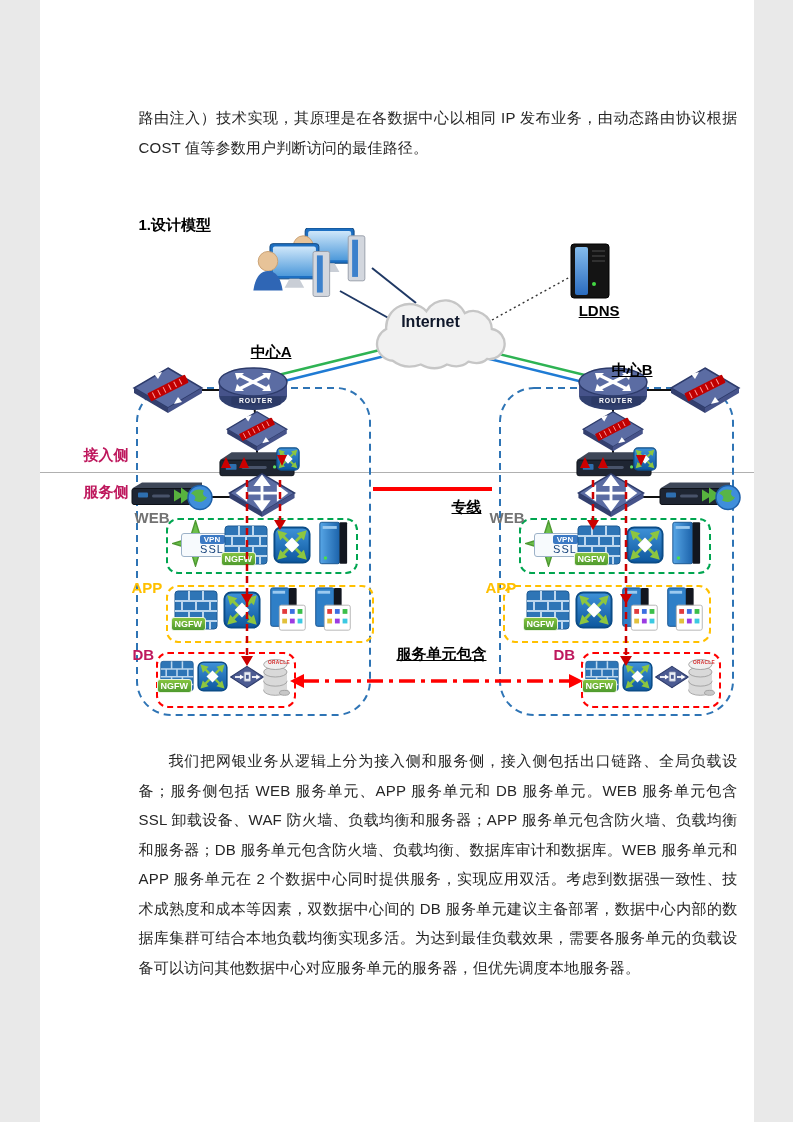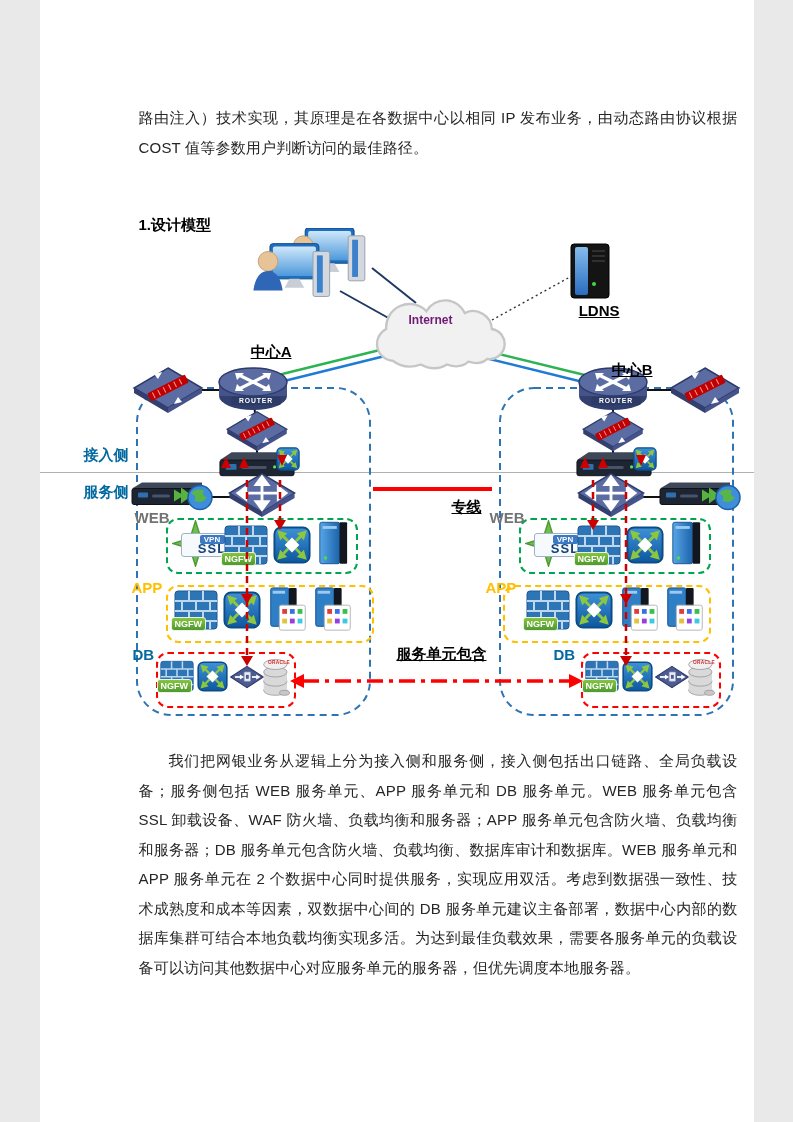--- a/index.html
+++ b/index.html
@@ -8,41 +8,41 @@
   
   .para{position:absolute;left:99px;width:599px;font-size:15px;line-height:30px;
         text-align:justify;color:#262626;letter-spacing:.2px;}
   .para.bottom{line-height:29.5px;text-indent:2em;}
   .h1{position:absolute;left:99px;top:176px;font-size:19px;font-weight:bold;color:#000;white-space:nowrap;}
   .h1 .paren{font-size:15px;font-weight:bold;}
   .h2{position:absolute;left:99px;top:216px;font-size:15px;font-weight:bold;color:#000;}
   
   .lbl{position:absolute;font-weight:bold;font-size:15px;z-index:5;white-space:nowrap;}
   .lbl.center{text-align:right;text-decoration:underline;}
-  .red{color:#0369a1}.green{color:#737373}.orange{color:#ffc000}.black{color:#000}
-  .internet-lbl{position:absolute;font-size:12px;font-weight:bold;color:#701a75;text-align:center;z-index:5;}
+  .red{color:#be185d}.green{color:#737373}.orange{color:#ffc000}.black{color:#000}
+  .internet-lbl{position:absolute;font-size:16px;font-weight:bold;color:#0f172a;text-align:center;z-index:5;}
   .router-band{position:absolute;background:#2c3a66;color:#fff;font-size:8px;transform:scale(.85);
         font-weight:bold;letter-spacing:1px;text-align:center;border-radius:2px;padding:0 3px;z-index:5;line-height:10px;}
   
   .grayline{position:absolute;left:0;top:472px;width:793px;height:1px;background:#b0b0b0;z-index:0;}
   svg.layer{position:absolute;left:0;top:0;pointer-events:none;}
   .z1{z-index:1}.z3{z-index:3}.z6{z-index:6}
   
   .tierbox{position:absolute;border:2px dashed;border-radius:12px;z-index:2;background:transparent;}
   .tb-web{border-color:#00a550}.tb-app{border-color:#ffc000}.tb-db{border-color:#ff0000}
   
   .ic{position:absolute;z-index:4;}
   .ic svg{display:block;width:100%;height:100%;}
   .tag-ngfw{position:absolute;left:-3px;bottom:-1px;background:linear-gradient(#86c440,#4e9a2e);
         color:#fff;font-size:9px;font-weight:bold;padding:0px 3px;border-radius:3px;
         border:1px solid #e9f3e0;line-height:12px;z-index:5;}
   .vpn-box{position:absolute;left:9px;top:13px;width:29px;height:22px;background:#f7fafd;border:1px solid #9db2c8;
         border-radius:3px;text-align:center;z-index:5;padding-left:16px;}
   .vpn-tag{display:block;background:#3b79c4;color:#fff;font-size:8px;font-weight:bold;line-height:9px;border-radius:2px;margin:1px 2px 0;}
-  .ssl-txt{display:block;color:#16437c;font-size:13px;font-weight:bold;line-height:10px;letter-spacing:1px;}
+  .ssl-txt{display:block;color:#16437c;font-size:11px;font-weight:normal;line-height:10px;letter-spacing:1px;}
   .oracle-tag{position:absolute;left:0;top:3px;width:100%;text-align:center;color:#d42a2a;
         font-size:8px;font-weight:bold;transform:scale(.6);transform-origin:center;z-index:5;letter-spacing:.5px;}
   .badge{position:absolute;right:-4px;top:-3px;width:24px;height:24px;z-index:5;}
 </style>
 </head>
 <body>
 
 <div class="page">
 
   <svg width="0" height="0" style="position:absolute">

